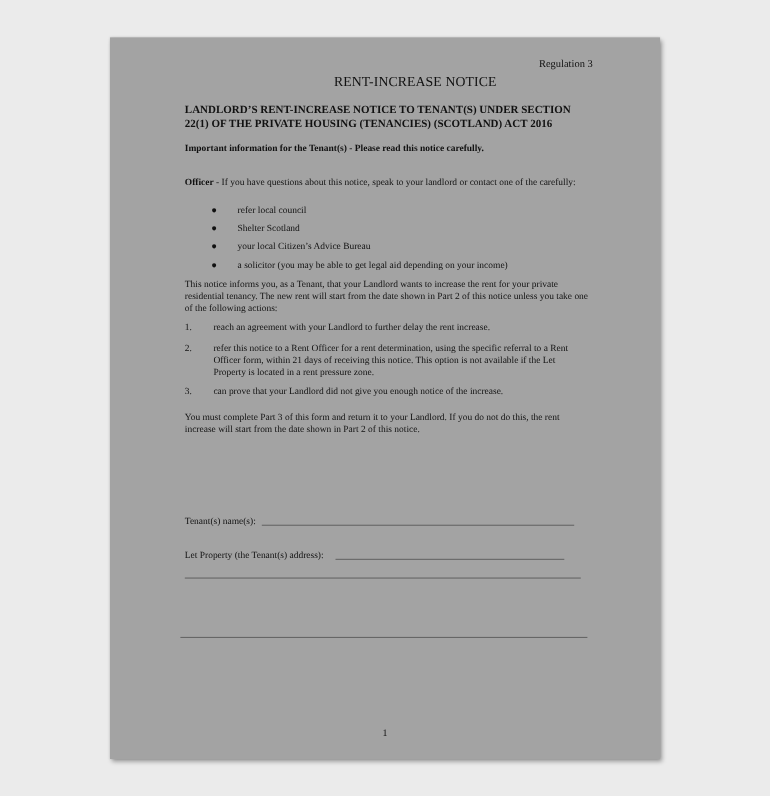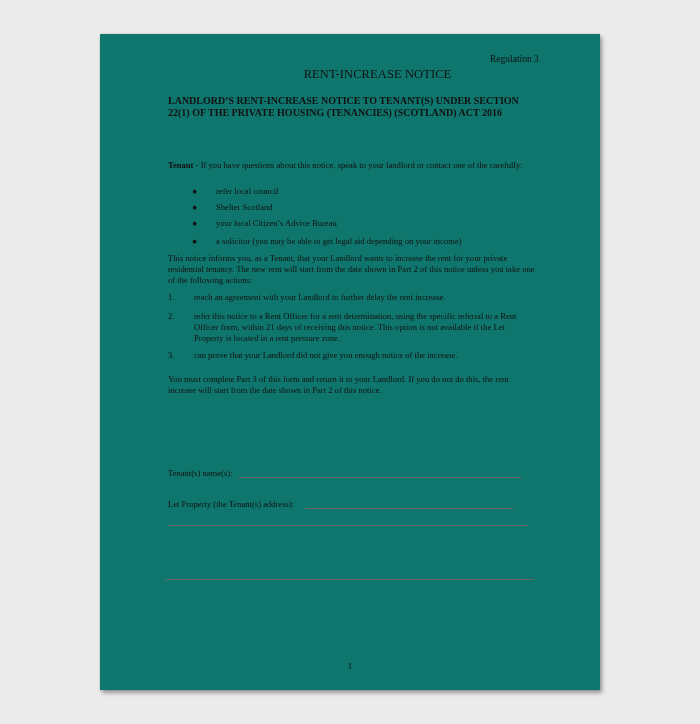--- a/index.html
+++ b/index.html
@@ -8,21 +8,21 @@
     background: #ebebeb;
     position: relative;
     overflow: hidden;
     font-family: "Liberation Serif", serif;
     color: #111;
   }
   .page {
     position: absolute;
     left: 100px; top: 34px;
     width: 500px; height: 656px;
-    background: #0f766e;
+    background: #a3a3a3;
     box-shadow: 2px 3px 4px rgba(0,0,0,0.35), 0 0 2px rgba(0,0,0,0.12);
   }
   .abs { position: absolute; white-space: nowrap; }
   .reg { left: 390px; top: 20px; font-size: 9.5px; }
   .title { left: 0; width: 555px; text-align: center; top: 33px; font-size: 12.5px; letter-spacing: 0.1px; }
   .block { position: absolute; left: 68px; width: 370px; font-size: 8.6px; line-height: 11px; white-space: normal; }
   .bold { font-weight: bold; }
   .bullet-row { position: absolute; font-size: 8.6px; line-height: 11px; }
   .bullet-dot { position: absolute; left: 92px; }
   .bullet-text { position: absolute; left: 116px; white-space: nowrap; }
@@ -35,23 +35,24 @@
 </head>
 <body>
 
 <div class="page">
 
   <div class="abs reg">Regulation 3</div>
   <div class="abs title">RENT-INCREASE NOTICE</div>
 
   <div class="block" style="top:61px;font-weight:bold;font-size:10px;line-height:11.5px;">LANDLORD’S RENT-INCREASE NOTICE TO TENANT(S) UNDER SECTION 22(1) OF THE PRIVATE HOUSING (TENANCIES) (SCOTLAND) ACT 2016</div>
 
+  <div class="block bold" style="top:95px;">Important information for the Tenant(s) - Please read this notice carefully.</div>
 
   <div class="block" style="top:126px;">
-    <span class="bold">Tenant</span><span> - If you have questions about this notice, speak to your landlord or contact one of the carefully:</span>
+    <span class="bold">Officer</span><span> - If you have questions about this notice, speak to your landlord or contact one of the carefully:</span>
   </div>
 
   <div class="bullet-row" style="top:152px;left:0;width:500px;">
     <span class="bullet-dot">●</span>
     <span class="bullet-text">refer local council</span>
   </div>
   <div class="bullet-row" style="top:168px;left:0;width:500px;">
     <span class="bullet-dot">●</span>
     <span class="bullet-text">Shelter Scotland</span>
   </div>

